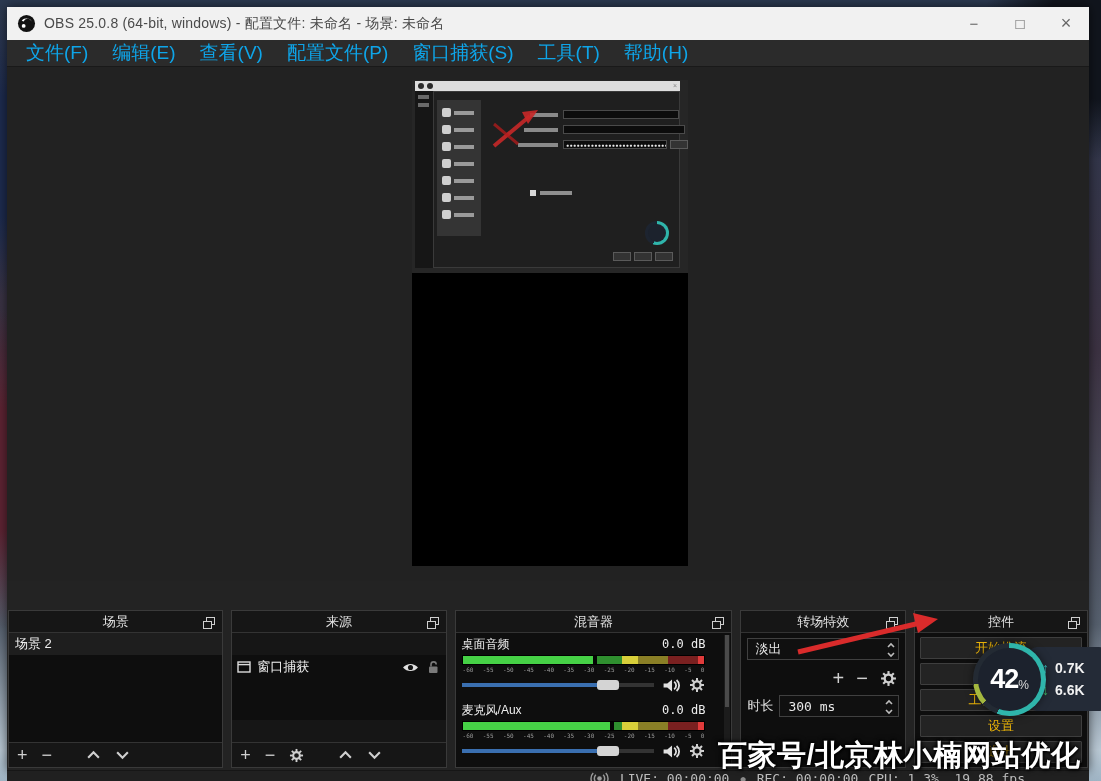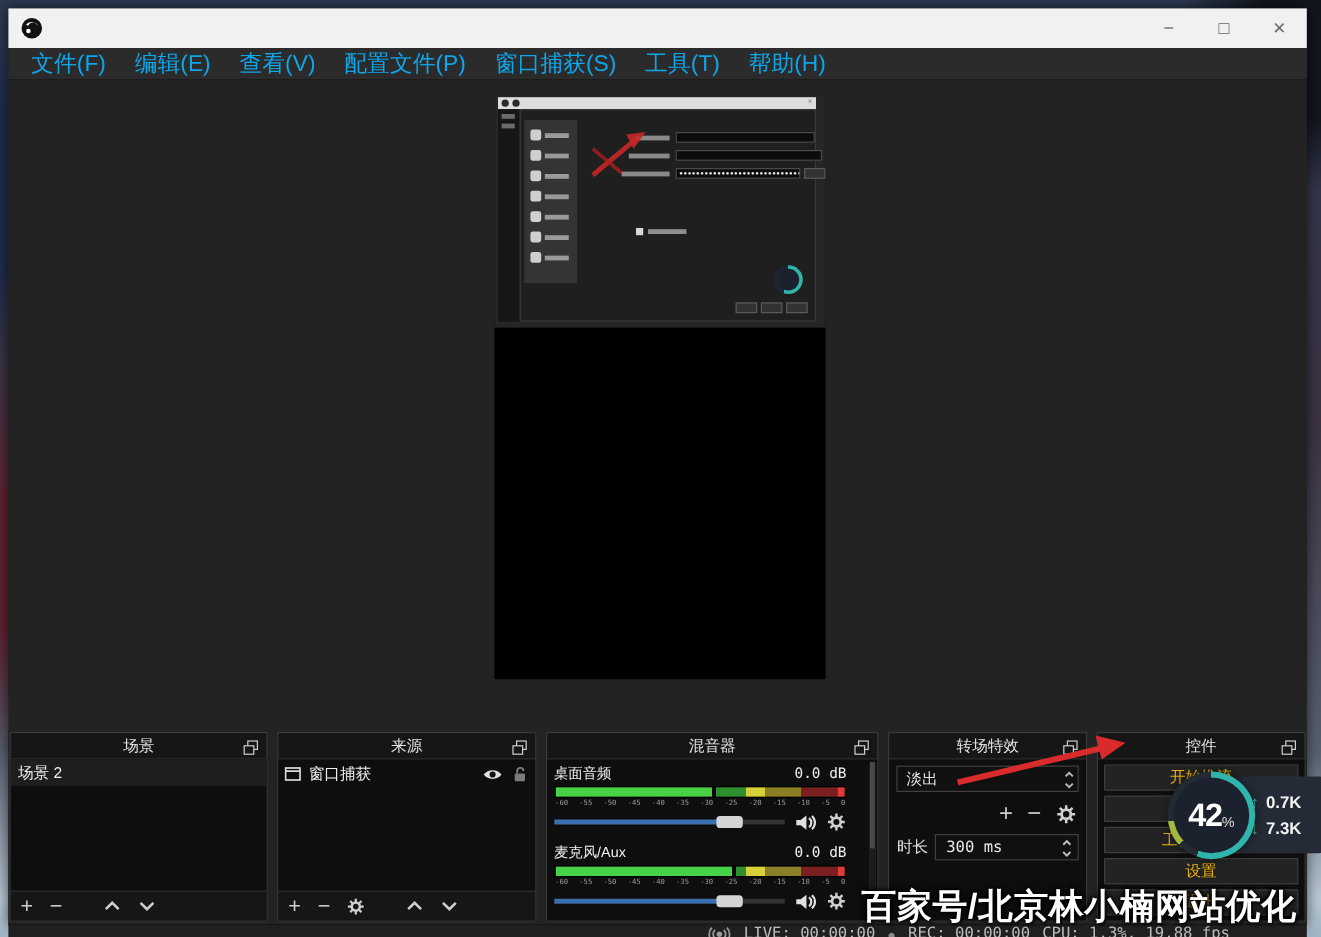--- a/index.html
+++ b/index.html
@@ -58,21 +58,21 @@
   .cap-check u { width:6px; height:6px; background:#d8d8d8; }
   .cap-check s { width:32px; height:4px; background:#8f8f8f; }
   .cap-bbar { position:absolute; right:6px; bottom:6px; display:flex; }
   .cap-circle { position:absolute; right:10px; bottom:22px; width:24px; height:24px; border-radius:50%;
                 background:conic-gradient(#2fb5ab 0 200deg,#1d2430 200deg 360deg); }
   .cap-circle::after { content:""; position:absolute; inset:3px; border-radius:50%; background:#1c222d; }
 
   
   .docks { height:161px; background:#232323; display:flex; gap:8px; padding:1px 1px 2px 1px; flex:0 0 auto;margin-top:28px; }
   .panel { background:#161616; border:1px solid #3a3a3a; display:flex; flex-direction:column; }
-  .p-scenes{ width:220px; } .p-sources{ width:220px; } .p-mixer{ width:284px; }
+  .p-scenes{ width:220px; } .p-sources{ width:220px;gap:22px; } .p-mixer{ width:284px; }
   .p-trans{ width:169px; } .p-ctrl{ width:178px; }
   .phead { height:22px; display:flex; align-items:center; justify-content:center; position:relative;
            border-bottom:1px solid #333; flex:0 0 auto; }
   .phead .pt { color:#e2e2e2; font-size:13px; }
   .phead .pop { position:absolute; right:5px; top:4px; }
   .pbody { flex:1 1 auto; background:#0e0e0e; position:relative; overflow:hidden; }
   .ptool { height:25px; border-top:1px solid #333; display:flex; align-items:center; gap:14px;
            padding:0 8px; background:#161616; flex:0 0 auto; }
   .tglyph { color:#cfcfcf; font-size:18px; line-height:18px; }
   .spacer8 { width:6px; }
@@ -209,20 +209,21 @@
 
 <div class="screen">
   <div class="win">
 
     <div class="titlebar">
       <svg class="logo ic" viewBox="0 0 20 20">
         <circle cx="10" cy="10" r="9" fill="#111"></circle>
         <path d="M5 7 a6.2 6.2 0 0 1 10.5 1.2 a4.6 4.6 0 0 0 -8.6 -0.4 Z" fill="#fff"></path>
         <circle cx="7" cy="12.5" r="2" fill="#fff"></circle>
       </svg>
+      <span class="ttl">OBS 25.0.8 (64-bit, windows) - 配置文件: 未命名 - 场景: 未命名</span>
       <div class="wctrls">
         <div class="wc">−</div>
         <div class="wc">□</div>
         <div class="wc" style="font-size:18px">×</div>
       </div>
     </div>
 
     <div class="menubar">
       <span class="mi">文件(F)</span>
       <span class="mi">编辑(E)</span>
@@ -519,21 +520,21 @@
     <polygon points="158,17 133,11 138,31" fill="#d92b2b"></polygon>
   </svg>
 
   <div class="netpill">
     <div class="netrow">
       <span class="up">↑</span>
       <span>0.7K</span>
     </div>
     <div class="netrow">
       <span class="dn">↓</span>
-      <span>7.3K</span>
+      <span>6.6K</span>
     </div>
   </div>
 
   <div class="ring">
     <div class="inner">
       <span class="pc">42</span>
       <span class="pu">%</span>
     </div>
   </div>
 

